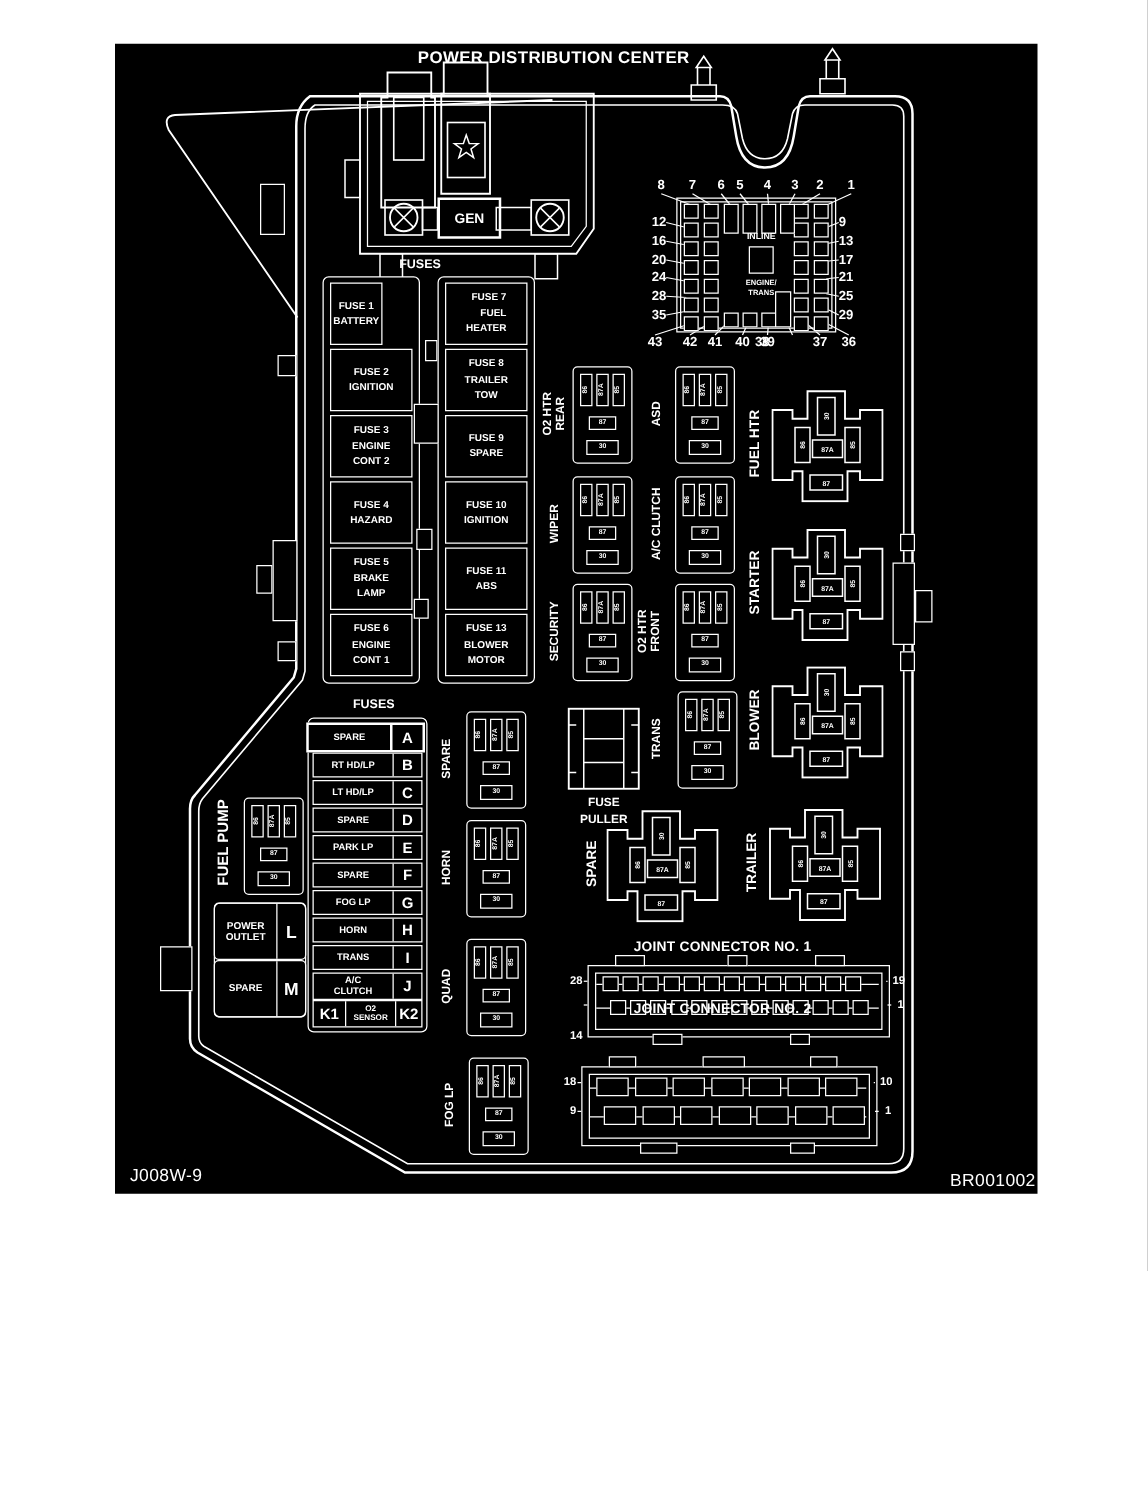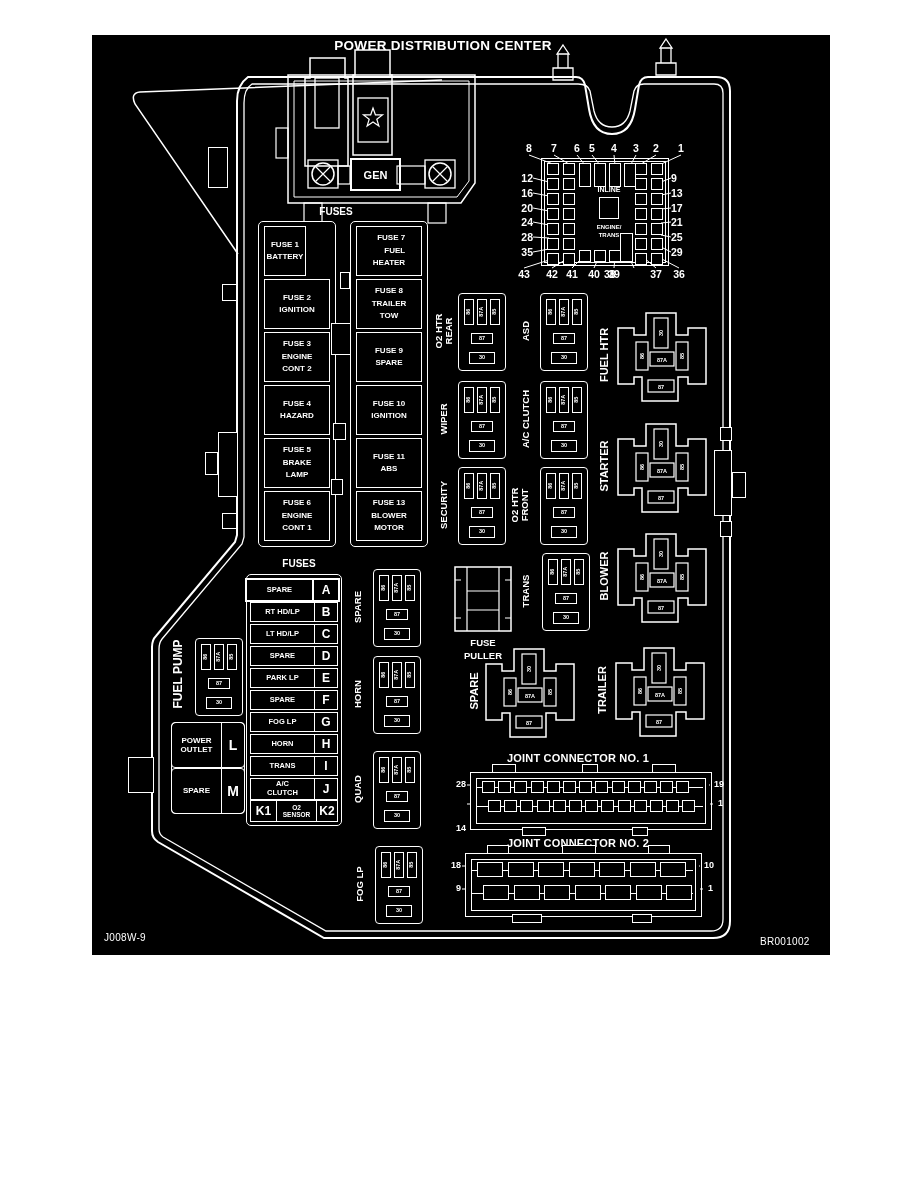--- a/index.html
+++ b/index.html
@@ -10,21 +10,21 @@
   .ctr{display:flex;align-items:center;justify-content:center;text-align:center;}
   .title{position:absolute;left:0;top:3px;width:702px;text-align:center;font-weight:bold;font-size:13.5px;letter-spacing:.3px;color:#fff;}
   .caption{position:absolute;font-weight:bold;font-size:10px;color:#fff;text-align:center;}
   .fusebox{position:absolute;border:1.5px solid #fff;box-sizing:border-box;display:flex;align-items:center;justify-content:center;text-align:center;font-weight:bold;font-size:8px;line-height:1.55;background:#000;}
   .cont{position:absolute;border:1.5px solid #fff;border-radius:5px;box-sizing:border-box;background:#000;}
   .vlabel{position:absolute;width:120px;text-align:center;font-weight:bold;color:#fff;transform:rotate(-90deg);line-height:10px;}
   .num{position:absolute;font-weight:bold;font-size:10.5px;color:#fff;}
   .pin{position:absolute;border:1px solid #fff;box-sizing:border-box;display:flex;align-items:center;justify-content:center;background:#000;overflow:hidden;}
   .pintxt{font-size:5.5px;font-weight:bold;color:#fff;line-height:1;}
   .rot{transform:rotate(-90deg);display:block;}
-  .code{position:absolute;font-size:10px;color:#fff;letter-spacing:.3px;}
+  .code{position:absolute;font-size:14px;color:#fff;letter-spacing:.3px;}
   svg{position:absolute;left:0;top:0;}
   .srow{position:absolute;box-sizing:border-box;border:1px solid #fff;background:#000;display:flex;}
   .srow .lab{flex:1;display:flex;align-items:center;justify-content:center;text-align:center;font-weight:bold;font-size:7.5px;line-height:1.15;}
   .srow .slot{width:22px;border-left:1px solid #fff;display:flex;align-items:center;justify-content:center;font-weight:bold;font-size:12px;}
 </style>
 </head>
 <body>
 
 <div class="page">
   <div class="panel">
@@ -593,21 +593,21 @@
       <div class="box" style="position: absolute; left: 590.4px; top: 765px; width: 13px; height: 12px;"></div>
       <div class="box" style="position: absolute; left: 400px; top: 729px; width: 24px; height: 9px;"></div>
       <div class="box" style="position: absolute; left: 490px; top: 729px; width: 16px; height: 9px;"></div>
       <div class="box" style="position: absolute; left: 560px; top: 729px; width: 24px; height: 9px;"></div>
       <div class="box" style="position: absolute; left: 430px; top: 792px; width: 24px; height: 9px;"></div>
       <div class="box" style="position: absolute; left: 540px; top: 792px; width: 16px; height: 9px;"></div>
       <div style="position: absolute; left: 352px; top: 744px; width: 22px; text-align: right; font-size: 9px; font-weight: bold;">28</div>
       <div style="position: absolute; left: 352px; top: 763px; width: 22px; text-align: right; font-size: 9px; font-weight: bold; margin-top: 25px;">14</div>
       <div style="position: absolute; left: 622px; top: 744px; width: 22px; text-align: left; font-size: 9px; font-weight: bold;">19</div>
       <div style="position: absolute; left: 626px; top: 763px; width: 22px; text-align: left; font-size: 9px; font-weight: bold;">1</div>
-      <div style="position: absolute; left: 366px; top: 802px; width: 240px; text-align: center; font-weight: bold; font-size: 11px; letter-spacing: 0.2px;">JOINT CONNECTOR NO. 2</div>
+      <div style="position: absolute; left: 366px; top: 766px; width: 240px; text-align: center; font-weight: bold; font-size: 11px; letter-spacing: 0.2px;">JOINT CONNECTOR NO. 2</div>
       <div style="position: absolute; left: 373px; top: 818px; width: 235px; height: 62px; border: 1.5px solid rgb(255, 255, 255);"></div>
       <div style="position: absolute; left: 379px; top: 824px; width: 223px; height: 50px; border: 1px solid rgb(255, 255, 255);"></div>
       <div style="position: absolute; left: 380px; top: 834.5px; width: 221px; height: 1px; background: rgb(255, 255, 255);"></div>
       <div style="position: absolute; left: 380px; top: 857.5px; width: 221px; height: 1px; background: rgb(255, 255, 255);"></div>
       <div class="box" style="position: absolute; left: 385px; top: 827px; width: 26px; height: 15px;"></div>
       <div class="box" style="position: absolute; left: 415.5px; top: 827px; width: 26px; height: 15px;"></div>
       <div class="box" style="position: absolute; left: 446px; top: 827px; width: 26px; height: 15px;"></div>
       <div class="box" style="position: absolute; left: 476.5px; top: 827px; width: 26px; height: 15px;"></div>
       <div class="box" style="position: absolute; left: 507px; top: 827px; width: 26px; height: 15px;"></div>
       <div class="box" style="position: absolute; left: 537.5px; top: 827px; width: 26px; height: 15px;"></div>

